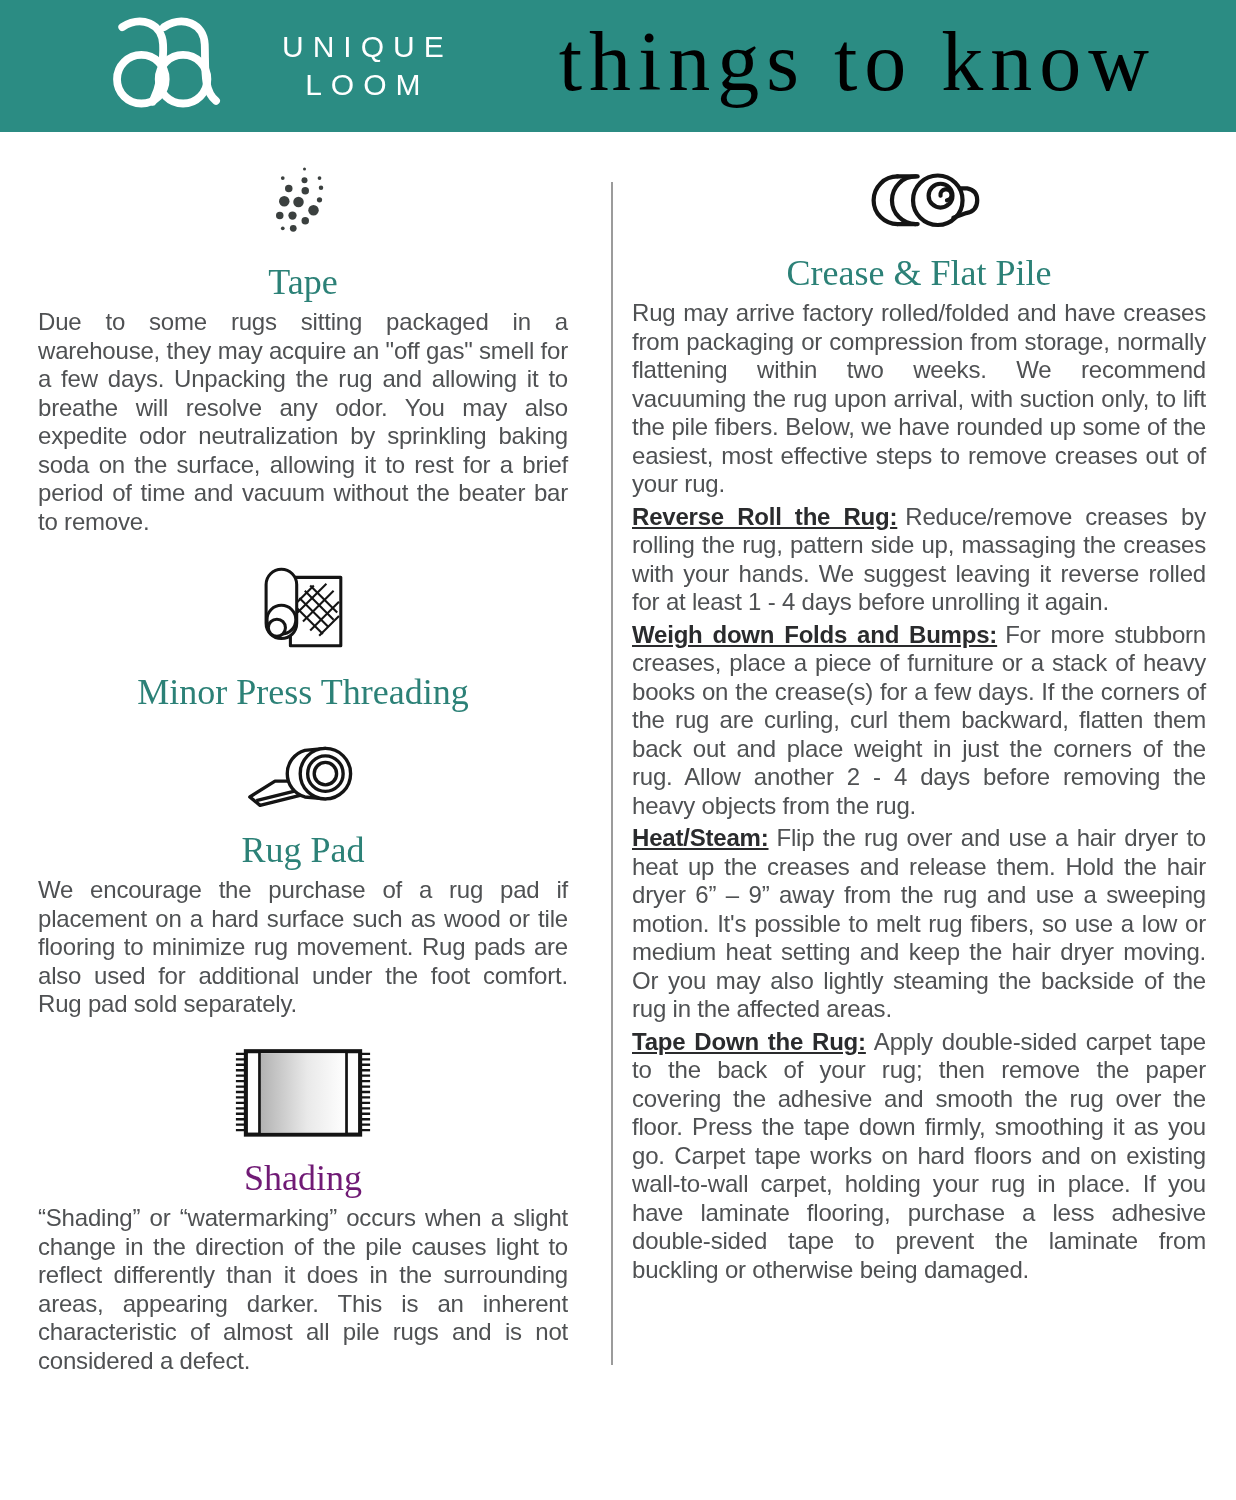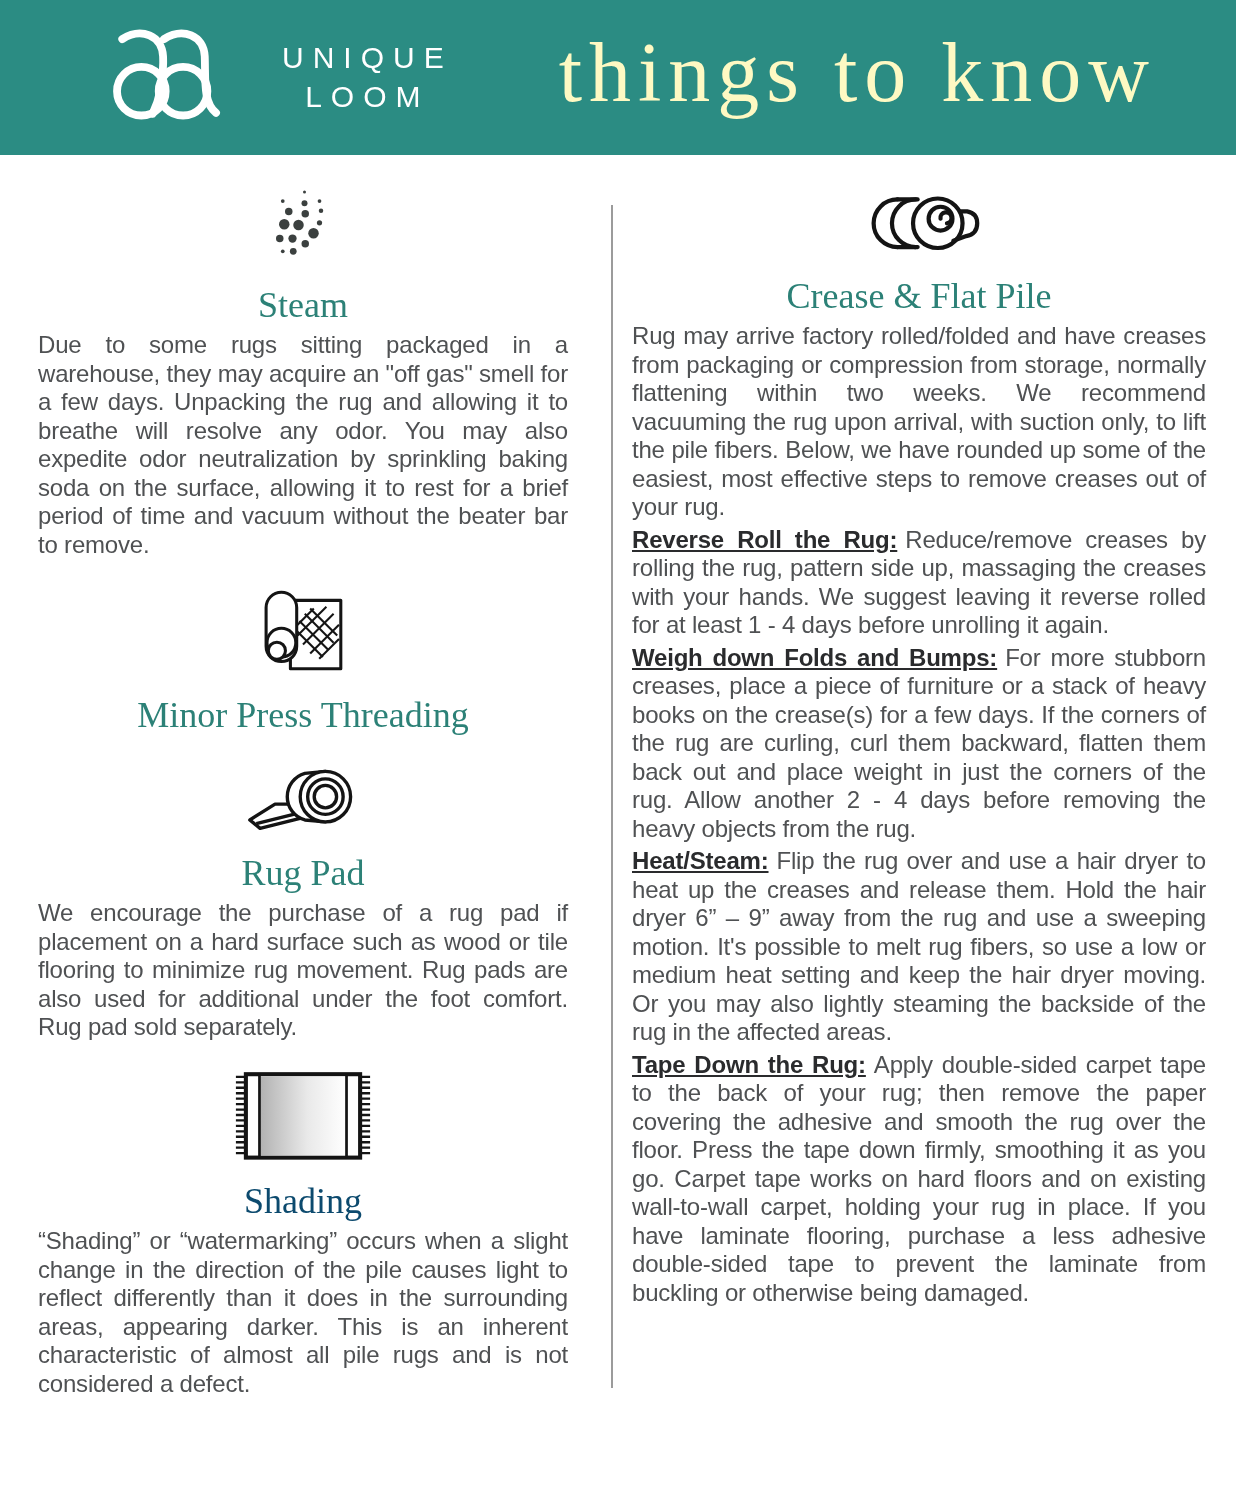--- a/index.html
+++ b/index.html
@@ -1,25 +1,25 @@
 <!DOCTYPE html>
 <html><head>
 <meta charset="utf-8">
 <style>
   html,body{margin:0;padding:0;background:#ffffff;}
   .page{width:1236px;height:1500px;background:#ffffff;overflow:hidden;position:relative;
         font-family:"Liberation Sans","DejaVu Sans",sans-serif;}
 
   
-  .banner{height:155px;display:flex;align-items:center;box-sizing:border-box;
+  .banner{height:132px;display:flex;align-items:center;box-sizing:border-box;
           padding:0 66px 0 104px;justify-content:space-between;}
   .brand{display:flex;align-items:center;gap:26px;}
   .brand-text{display:flex;flex-direction:column;align-items:center;color:#ffffff;
               font-size:30px;letter-spacing:9px;line-height:1.28;font-weight:400;}
-  .banner-title{color:#fef9c3;font-family:"Liberation Serif","DejaVu Serif",serif;
+  .banner-title{color:#000000;font-family:"Liberation Serif","DejaVu Serif",serif;
                 font-weight:400;font-size:84px;letter-spacing:7px;margin:0 14px 10px 0;}
 
   
   .content{display:flex;position:relative;}
   .col-left{width:530px;margin-left:38px;}
   .col-right{width:574px;margin-left:64px;}
   .v-divider{position:absolute;left:611px;top:50px;bottom:10px;width:2px;background:#9b9b9b;}
 
   .icon-row{text-align:center;}
   .sec-heading{font-family:"Liberation Serif","DejaVu Serif",serif;font-weight:500;
@@ -75,21 +75,21 @@
           <circle cx="54" cy="53" r="7"></circle>
             <circle cx="82" cy="50" r="3.5"></circle>
           <circle cx="74" cy="64" r="7"></circle>
             <circle cx="29" cy="71" r="5"></circle>
           <circle cx="46" cy="71" r="5.5"></circle>
             <circle cx="63" cy="78" r="5"></circle>
           <circle cx="33" cy="88" r="2.5"></circle>
             <circle cx="47" cy="88" r="4.5"></circle>
         </svg>
       </div>
-      <h2 class="sec-heading" style="color:#2c8177;">Steam</h2>
+      <h2 class="sec-heading" style="color:#2c8177;">Tape</h2>
       <p>Due to some rugs sitting packaged in a warehouse, they may acquire an "off gas" smell for a few days. Unpacking the rug and allowing it to breathe will resolve any odor. You may also expedite odor neutralization by sprinkling baking soda on the surface, allowing it to rest for a brief period of time and vacuum without the beater bar to remove.</p>
 
       <div class="icon-row mt-sec">
         <svg width="90" height="95" viewBox="0 0 100 105">
           <g stroke="#141414" stroke-width="3.4" fill="#ffffff" stroke-linejoin="round">
             <rect x="36" y="19" width="56" height="76"></rect>
             <g stroke-width="2.3" fill="none">
               <path d="M52 34 L84 66"></path>
                 <path d="M46 42 L78 74"></path>
                 <path d="M42 52 L72 82"></path>
@@ -133,21 +133,21 @@
             </linearGradient>
           </defs>
           <path d="M1 12h10M1 18h10M1 24h10M1 30h10M1 36h10M1 42h10M1 48h10M1 54h10M1 60h10M1 66h10M1 72h10M1 78h10M1 84h10M1 90h10M1 96h10" stroke="#141414" stroke-width="2.6"></path>
           <path d="M139 12h10M139 18h10M139 24h10M139 30h10M139 36h10M139 42h10M139 48h10M139 54h10M139 60h10M139 66h10M139 72h10M139 78h10M139 84h10M139 90h10M139 96h10" stroke="#141414" stroke-width="2.6"></path>
           <rect x="12" y="9" width="126" height="92" fill="#ffffff" stroke="#141414" stroke-width="4.5"></rect>
           <rect x="28" y="11.5" width="94" height="87" fill="url(#sg)"></rect>
           <line x1="27" y1="9" x2="27" y2="101" stroke="#141414" stroke-width="3"></line>
           <line x1="123" y1="9" x2="123" y2="101" stroke="#141414" stroke-width="3"></line>
         </svg>
       </div>
-      <h2 class="sec-heading" style="color:#0c4a6e;">Shading</h2>
+      <h2 class="sec-heading" style="color:#701a75;">Shading</h2>
       <p>“Shading” or “watermarking” occurs when a slight change in the direction of the pile causes light to reflect differently than it does in the surrounding areas, appearing darker. This is an inherent characteristic of almost all pile rugs and is not considered a defect.</p>
     </section>
 
     <section class="col col-right">
 
       <div class="icon-row mt-first-r">
         <svg width="124" height="66" viewBox="0 0 135 72">
           <g stroke="#141414" stroke-width="4.6" fill="none" stroke-linecap="round">
             <circle cx="88" cy="33" r="27" fill="#ffffff"></circle>
             <path d="M44 7 A26 26 0 0 0 44 59"></path>

